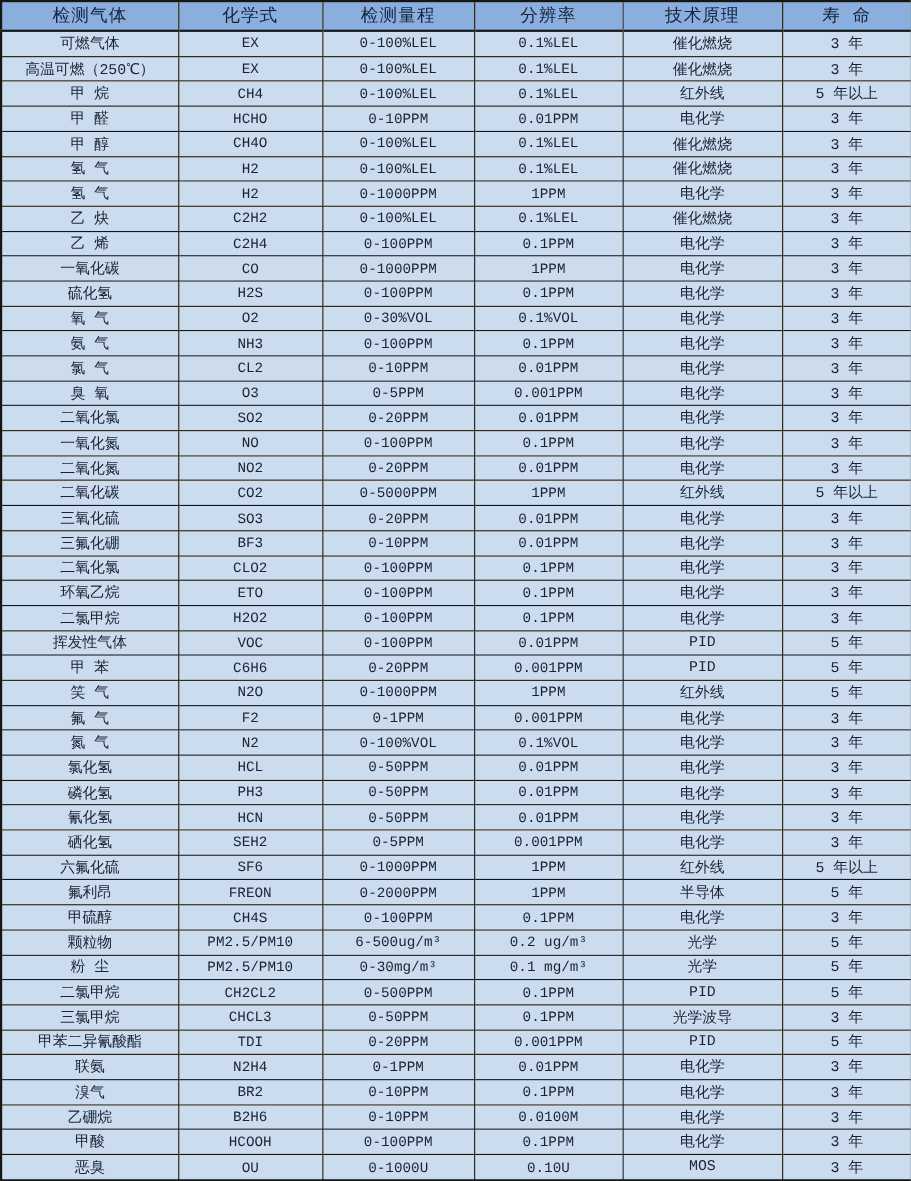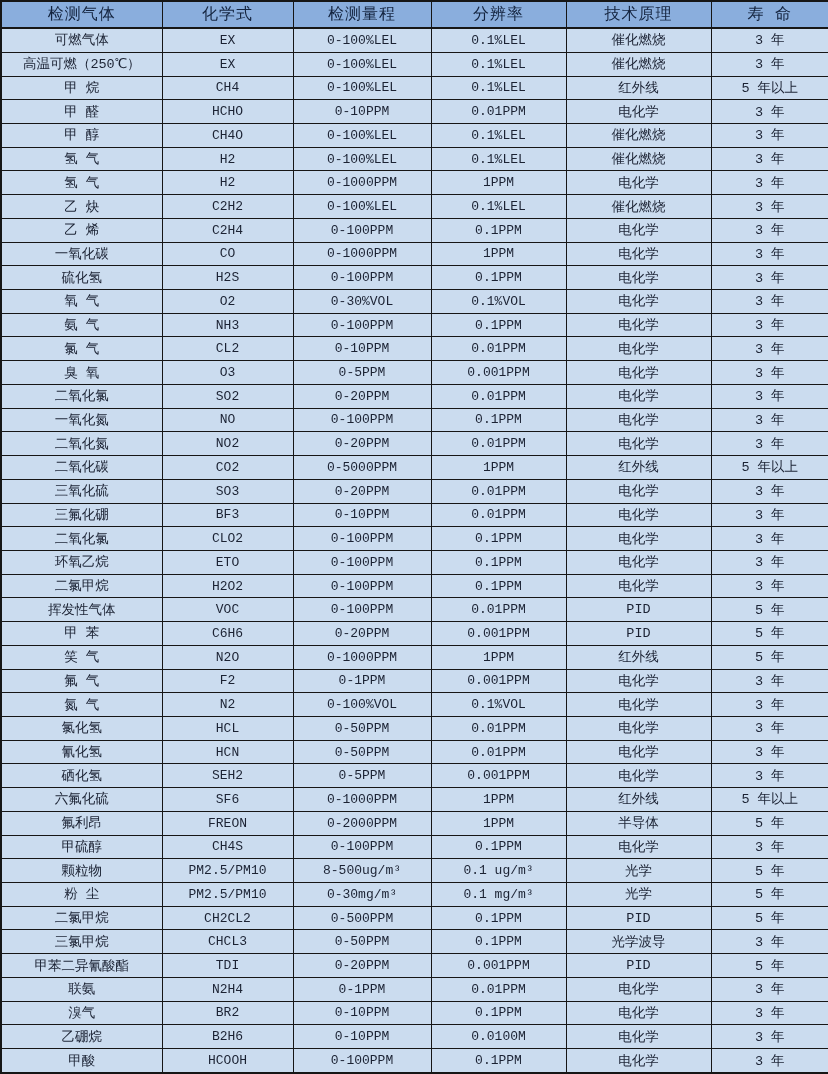--- a/index.html
+++ b/index.html
@@ -300,20 +300,28 @@
       </tr>
       <tr>
         <td class="c-gas">氯化氢</td>
         <td class="c-formula">HCL</td>
         <td class="c-range">0-50PPM</td>
         <td class="c-resolution">0.01PPM</td>
         <td class="c-principle">电化学</td>
         <td class="c-life">3 年</td>
       </tr>
       <tr>
+        <td class="c-gas">磷化氢</td>
+        <td class="c-formula">PH3</td>
+        <td class="c-range">0-50PPM</td>
+        <td class="c-resolution">0.01PPM</td>
+        <td class="c-principle">电化学</td>
+        <td class="c-life">3 年</td>
+      </tr>
+      <tr>
         <td class="c-gas">氰化氢</td>
         <td class="c-formula">HCN</td>
         <td class="c-range">0-50PPM</td>
         <td class="c-resolution">0.01PPM</td>
         <td class="c-principle">电化学</td>
         <td class="c-life">3 年</td>
       </tr>
       <tr>
         <td class="c-gas">硒化氢</td>
         <td class="c-formula">SEH2</td>
@@ -342,22 +350,22 @@
         <td class="c-gas">甲硫醇</td>
         <td class="c-formula">CH4S</td>
         <td class="c-range">0-100PPM</td>
         <td class="c-resolution">0.1PPM</td>
         <td class="c-principle">电化学</td>
         <td class="c-life">3 年</td>
       </tr>
       <tr>
         <td class="c-gas">颗粒物</td>
         <td class="c-formula">PM2.5/PM10</td>
-        <td class="c-range">8-500ug/m³</td>
-        <td class="c-resolution">0.1 ug/m³</td>
+        <td class="c-range">6-500ug/m³</td>
+        <td class="c-resolution">0.2 ug/m³</td>
         <td class="c-principle">光学</td>
         <td class="c-life">5 年</td>
       </tr>
       <tr>
         <td class="c-gas">粉 尘</td>
         <td class="c-formula">PM2.5/PM10</td>
         <td class="c-range">0-30mg/m³</td>
         <td class="c-resolution">0.1 mg/m³</td>
         <td class="c-principle">光学</td>
         <td class="c-life">5 年</td>
@@ -411,14 +419,22 @@
         <td class="c-life">3 年</td>
       </tr>
       <tr>
         <td class="c-gas">甲酸</td>
         <td class="c-formula">HCOOH</td>
         <td class="c-range">0-100PPM</td>
         <td class="c-resolution">0.1PPM</td>
         <td class="c-principle">电化学</td>
         <td class="c-life">3 年</td>
       </tr>
+      <tr>
+        <td class="c-gas">恶臭</td>
+        <td class="c-formula">OU</td>
+        <td class="c-range">0-1000U</td>
+        <td class="c-resolution">0.10U</td>
+        <td class="c-principle">MOS</td>
+        <td class="c-life">3 年</td>
+      </tr>
     </tbody>
 </table>
 
 </body></html>

